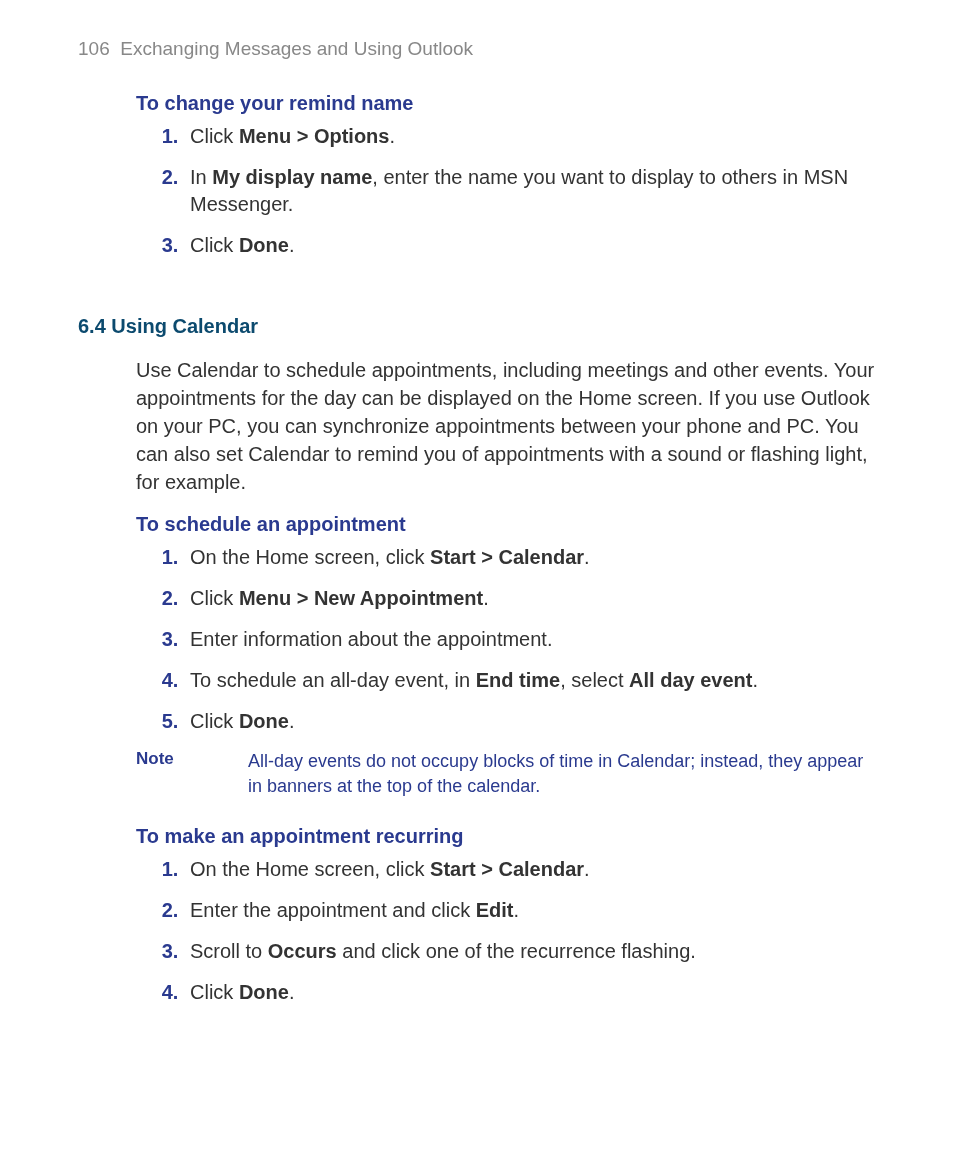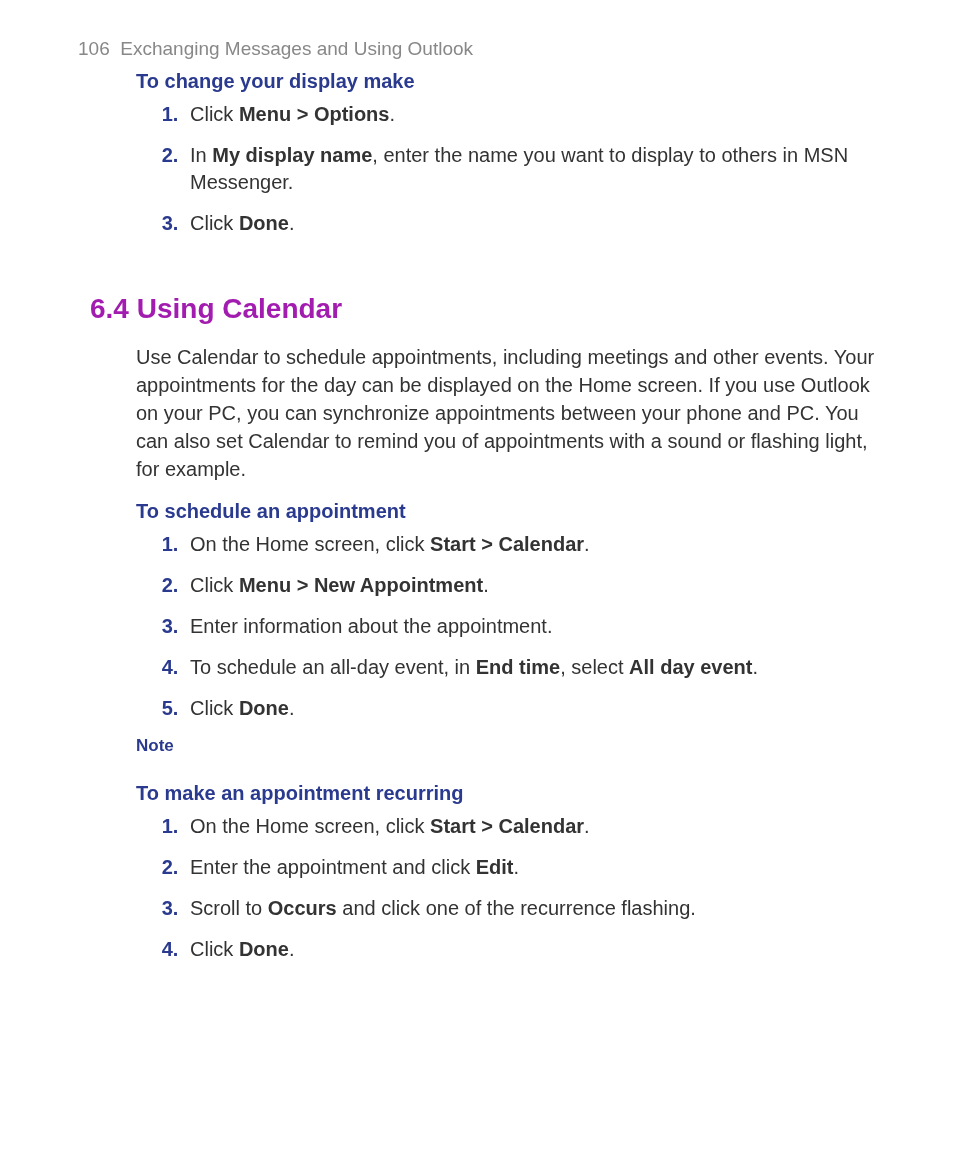--- a/index.html
+++ b/index.html
@@ -11,21 +11,21 @@
       font-family: Arial, Helvetica, sans-serif;
       width: 954px;
       height: 1173px;
       background: #fff;
       padding: 38px 78px 40px 78px;
       color: #333;
     }
     .page-header {
       font-size: 19px;
       color: #888;
-      margin-bottom: 10px;
+      margin-bottom: 32px;
     }
     .subheading {
       font-size: 20px;
       font-weight: bold;
       color: #2a3a8f;
       margin-left: 58px;
       margin-bottom: 8px;
     }
     ol {
       margin-left: 106px;
@@ -40,24 +40,23 @@
     }
     ol li::marker {
       font-weight: bold;
       color: #2a3a8f;
     }
     .bold {
       font-weight: bold;
       margin-top: 29px;
     }
     h1.section-title {
-      font-size: 28px;
+      font-size: 20px;
       font-weight: bold;
-      color: #a21caf;
-      margin-left: 12px;
+      color: #0c4a6e;
       margin-top: 56px;
       margin-bottom: 18px;
     }
     .body-para {
       font-size: 20px;
       color: #333;
       margin-left: 58px;
       line-height: 1.4;
       margin-bottom: 17px;
     }
@@ -81,41 +80,42 @@
       line-height: 1.4;
     }
   </style>
 </head>
 <body>
 
 <div class="page-header">
   <span>106</span>&nbsp;&nbsp;<span>Exchanging Messages and Using Outlook</span>
 </div>
 
-<div class="subheading">To change your display make</div>
+<div class="subheading">To change your remind name</div>
 <ol>
   <li><span>Click </span><span class="bold">Menu &gt; Options</span><span>.</span></li>
   <li><span>In </span><span class="bold">My display name</span><span>, enter the name you want to display to others in MSN Messenger.</span></li>
   <li><span>Click </span><span class="bold">Done</span><span>.</span></li>
 </ol>
 
 <h1 class="section-title">6.4 Using Calendar</h1>
 <p class="body-para">Use Calendar to schedule appointments, including meetings and other events. Your appointments for the day can be displayed on the Home screen. If you use Outlook on your PC, you can synchronize appointments between your phone and PC. You can also set Calendar to remind you of appointments with a sound or flashing light, for example.</p>
 
 <div class="subheading">To schedule an appointment</div>
 <ol>
   <li><span>On the Home screen, click </span><span class="bold">Start &gt; Calendar</span><span>.</span></li>
   <li><span>Click </span><span class="bold">Menu &gt; New Appointment</span><span>.</span></li>
   <li><span>Enter information about the appointment.</span></li>
   <li><span>To schedule an all-day event, in </span><span class="bold">End time</span><span>, select </span><span class="bold">All day event</span><span>.</span></li>
   <li><span>Click </span><span class="bold">Done</span><span>.</span></li>
 </ol>
 
 <div class="note-row">
   <div class="note-label">Note</div>
+  <div class="note-text">All-day events do not occupy blocks of time in Calendar; instead, they appear in banners at the top of the calendar.</div>
 </div>
 
 <div class="subheading">To make an appointment recurring</div>
 <ol>
   <li><span>On the Home screen, click </span><span class="bold">Start &gt; Calendar</span><span>.</span></li>
   <li><span>Enter the appointment and click </span><span class="bold">Edit</span><span>.</span></li>
   <li><span>Scroll to </span><span class="bold">Occurs</span><span> and click one of the recurrence flashing.</span></li>
   <li><span>Click </span><span class="bold">Done</span><span>.</span></li>
 </ol>
 

